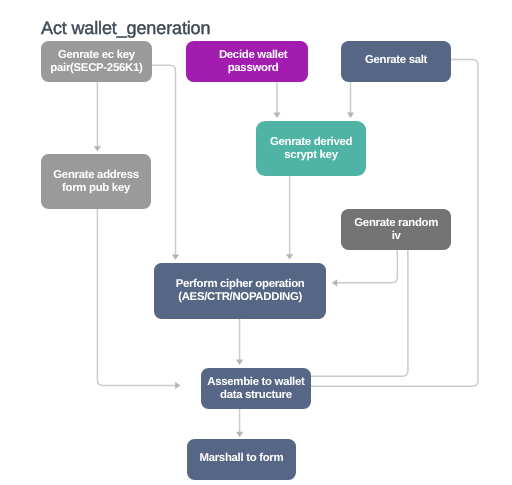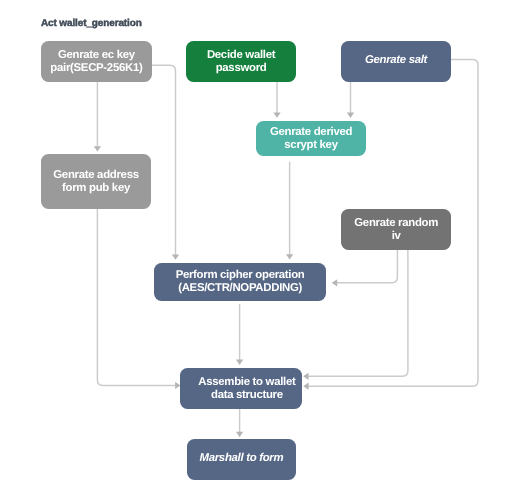--- a/index.html
+++ b/index.html
@@ -4,22 +4,22 @@
 <style>
   html,body{margin:0;padding:0;background:#ffffff;}
   body{width:512px;height:485px;position:relative;overflow:hidden;
        font-family:"Liberation Sans",sans-serif;-webkit-font-smoothing:antialiased;text-rendering:geometricPrecision;}
   #canvas{position:absolute;left:0;top:0;width:512px;height:485px;background:#fff;}
   #edges{position:absolute;left:0;top:0;width:512px;height:485px;}
   .node{position:absolute;border-radius:7.5px;display:flex;align-items:center;
         justify-content:center;text-align:center;color:#ffffff;
         font-size:11.4px;letter-spacing:-0.3px;line-height:13.2px;font-weight:700;filter:blur(0px);}
   .node > span{position:relative;top:0.6px;}
-  .node.single > span{top:-0.9px;font-style:italic;}
-  #title{position:absolute;color:#3f4a56;font-size:10px;font-weight:700;letter-spacing:-0.13px;white-space:nowrap;filter:blur(0px);-webkit-text-stroke:0.45px #3f4a56;}
+  .node.single > span{top:-0.9px;}
+  #title{position:absolute;color:#3f4a56;font-size:18px;font-weight:400;letter-spacing:-0.13px;white-space:nowrap;filter:blur(0px);-webkit-text-stroke:0.45px #3f4a56;}
 </style>
 </head>
 <body>
 
 <div id="canvas">
   <div id="title" style="left: 41px; top: 17.6px;">Act wallet_generation</div>
   <svg id="edges" viewBox="0 0 512 485">
       <path d="M 97.4 82 L 97.4 147.4" fill="none" stroke="#cbcbcb" stroke-width="1.45" stroke-linecap="butt"></path>
       <path d="M 97.4 151.6 L 93.75 146.2 L 101.05000000000001 146.2 Z" fill="#b5b5b5"></path>
       <path d="M 151.5 65.3 L 170 65.3 Q 175.5 65.3 175.5 70.8 L 175.5 255.60000000000002" fill="none" stroke="#cbcbcb" stroke-width="1.45" stroke-linecap="butt"></path>
@@ -40,38 +40,38 @@
       <path d="M 303.1 376.3 L 308.5 372.65000000000003 L 308.5 379.95 Z" fill="#b5b5b5"></path>
       <path d="M 239.6 303.8 L 239.6 360.8" fill="none" stroke="#cbcbcb" stroke-width="1.45" stroke-linecap="butt"></path>
       <path d="M 239.6 365 L 235.95 359.6 L 243.25 359.6 Z" fill="#b5b5b5"></path>
       <path d="M 239.6 408.9 L 239.6 433" fill="none" stroke="#cbcbcb" stroke-width="1.45" stroke-linecap="butt"></path>
       <path d="M 239.6 437.2 L 235.95 431.8 L 243.25 431.8 Z" fill="#b5b5b5"></path>
     </svg>
   <div id="nodes">
       <div class="node" style="left: 41px; top: 41px; width: 110.8px; height: 40.7px; background: rgb(154, 154, 154);">
         <span>Genrate ec key<br>pair(SECP-256K1)</span>
       </div>
-      <div class="node" style="left: 186.3px; top: 41px; width: 109.5px; height: 40.7px; background: #15803d;">
+      <div class="node" style="left: 186.3px; top: 41px; width: 109.5px; height: 40.7px; background: #a21caf; padding-left: 12px;">
         <span>Decide wallet<br>password</span>
       </div>
       <div class="node single" style="left: 341px; top: 41px; width: 110px; height: 40.7px; background: rgb(86, 103, 134);">
         <span>Genrate salt</span>
       </div>
-      <div class="node" style="left: 256px; top: 121px; width: 110px; height: 35px; background: rgb(79, 179, 165);">
+      <div class="node" style="left: 256px; top: 121px; width: 110px; height: 55px; background: rgb(79, 179, 165); border-radius: 9px;">
         <span>Genrate derived<br>scrypt key</span>
       </div>
       <div class="node" style="left: 41px; top: 154px; width: 110px; height: 55px; background: rgb(154, 154, 154);">
         <span>Genrate address<br>form pub key</span>
       </div>
       <div class="node" style="left: 341.2px; top: 208.8px; width: 110px; height: 40.8px; background: #737373;">
         <span>Genrate random<br>iv</span>
       </div>
-      <div class="node" style="left: 153.9px; top: 262.9px; width: 172.4px; height: 38px; background: rgb(86, 103, 134);">
+      <div class="node" style="left: 153.9px; top: 262.9px; width: 172.4px; height: 56px; background: rgb(86, 103, 134);">
         <span>Perform cipher operation<br>(AES/CTR/NOPADDING)</span>
       </div>
-      <div class="node" style="left: 180px; top: 368px; width: 109.8px; height: 40.7px; background: rgb(86, 103, 134); padding-left: 12px;">
+      <div class="node" style="left: 201px; top: 368px; width: 109.8px; height: 40.7px; background: rgb(86, 103, 134);">
         <span>Assembie to wallet<br>data structure</span>
       </div>
       <div class="node single" style="left: 186.5px; top: 439.4px; width: 109.8px; height: 40.2px; background: rgb(86, 103, 134);">
         <span>Marshall to form</span>
       </div>
     </div>
 </div>
 
 </body></html>

